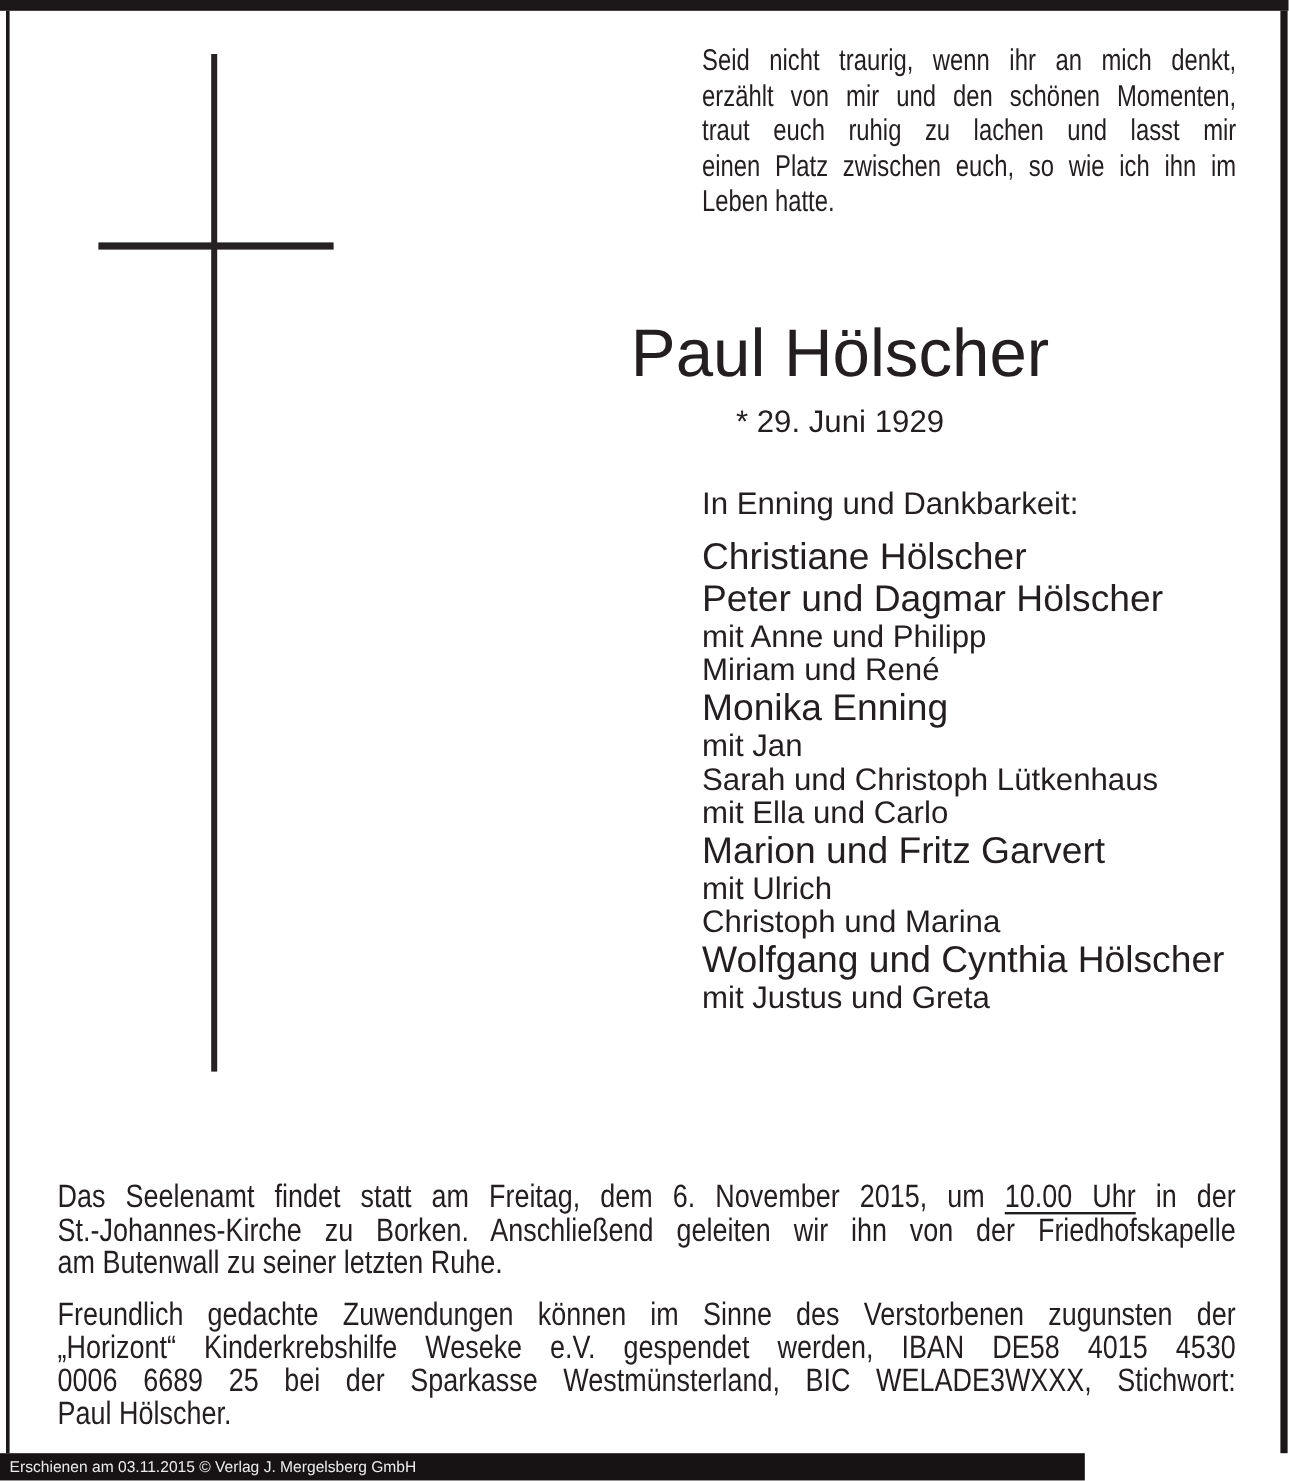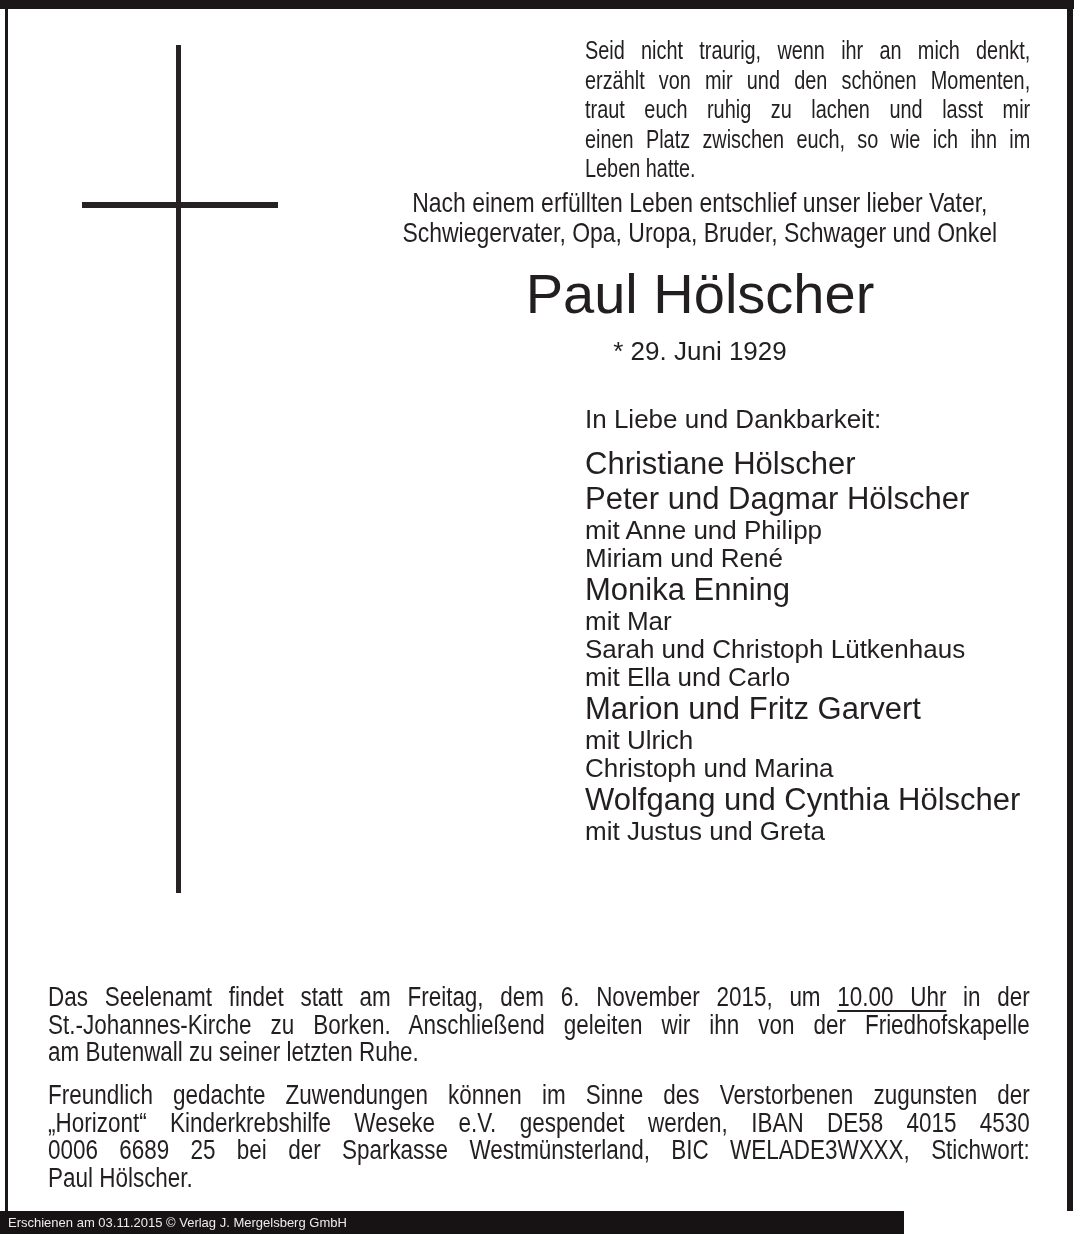--- a/index.html
+++ b/index.html
@@ -79,41 +79,35 @@
   <div class="poem">
     <div class="inner condense">
       <div class="jl">Seid nicht traurig, wenn ihr an mich denkt,</div>
       <div class="jl">erzählt von mir und den schönen Momenten,</div>
       <div class="jl">traut euch ruhig zu lachen und lasst mir</div>
       <div class="jl">einen Platz zwischen euch, so wie ich ihn im</div>
       <div>Leben hatte.</div>
     </div>
   </div>
 
-  <div class="centercol intro">
-    <div class="inner condense">
-      <div>Nach einem erfüllten Leben entschlief unser lieber Vater,</div>
-      <div>Schwiegervater, Opa, Uropa, Bruder, Schwager und Onkel</div>
-    </div>
-  </div>
 
   <div class="centercol deceased">Paul Hölscher</div>
 
   <div class="centercol dates">
     <span>* 29. Juni 1929</span>
   </div>
 
   <div class="thanks">
-    <div class="t-label">In Liebe und Dankbarkeit:</div>
+    <div class="t-label">In Enning und Dankbarkeit:</div>
     <div class="t-name">Christiane Hölscher</div>
     <div class="t-name">Peter und Dagmar Hölscher</div>
     <div class="t-sub">mit Anne und Philipp</div>
     <div class="t-sub">Miriam und René</div>
     <div class="t-name">Monika Enning</div>
-    <div class="t-sub">mit Mar</div>
+    <div class="t-sub">mit Jan</div>
     <div class="t-sub">Sarah und Christoph Lütkenhaus</div>
     <div class="t-sub">mit Ella und Carlo</div>
     <div class="t-name">Marion und Fritz Garvert</div>
     <div class="t-sub">mit Ulrich</div>
     <div class="t-sub">Christoph und Marina</div>
     <div class="t-name">Wolfgang und Cynthia Hölscher</div>
     <div class="t-sub">mit Justus und Greta</div>
   </div>
 
 

